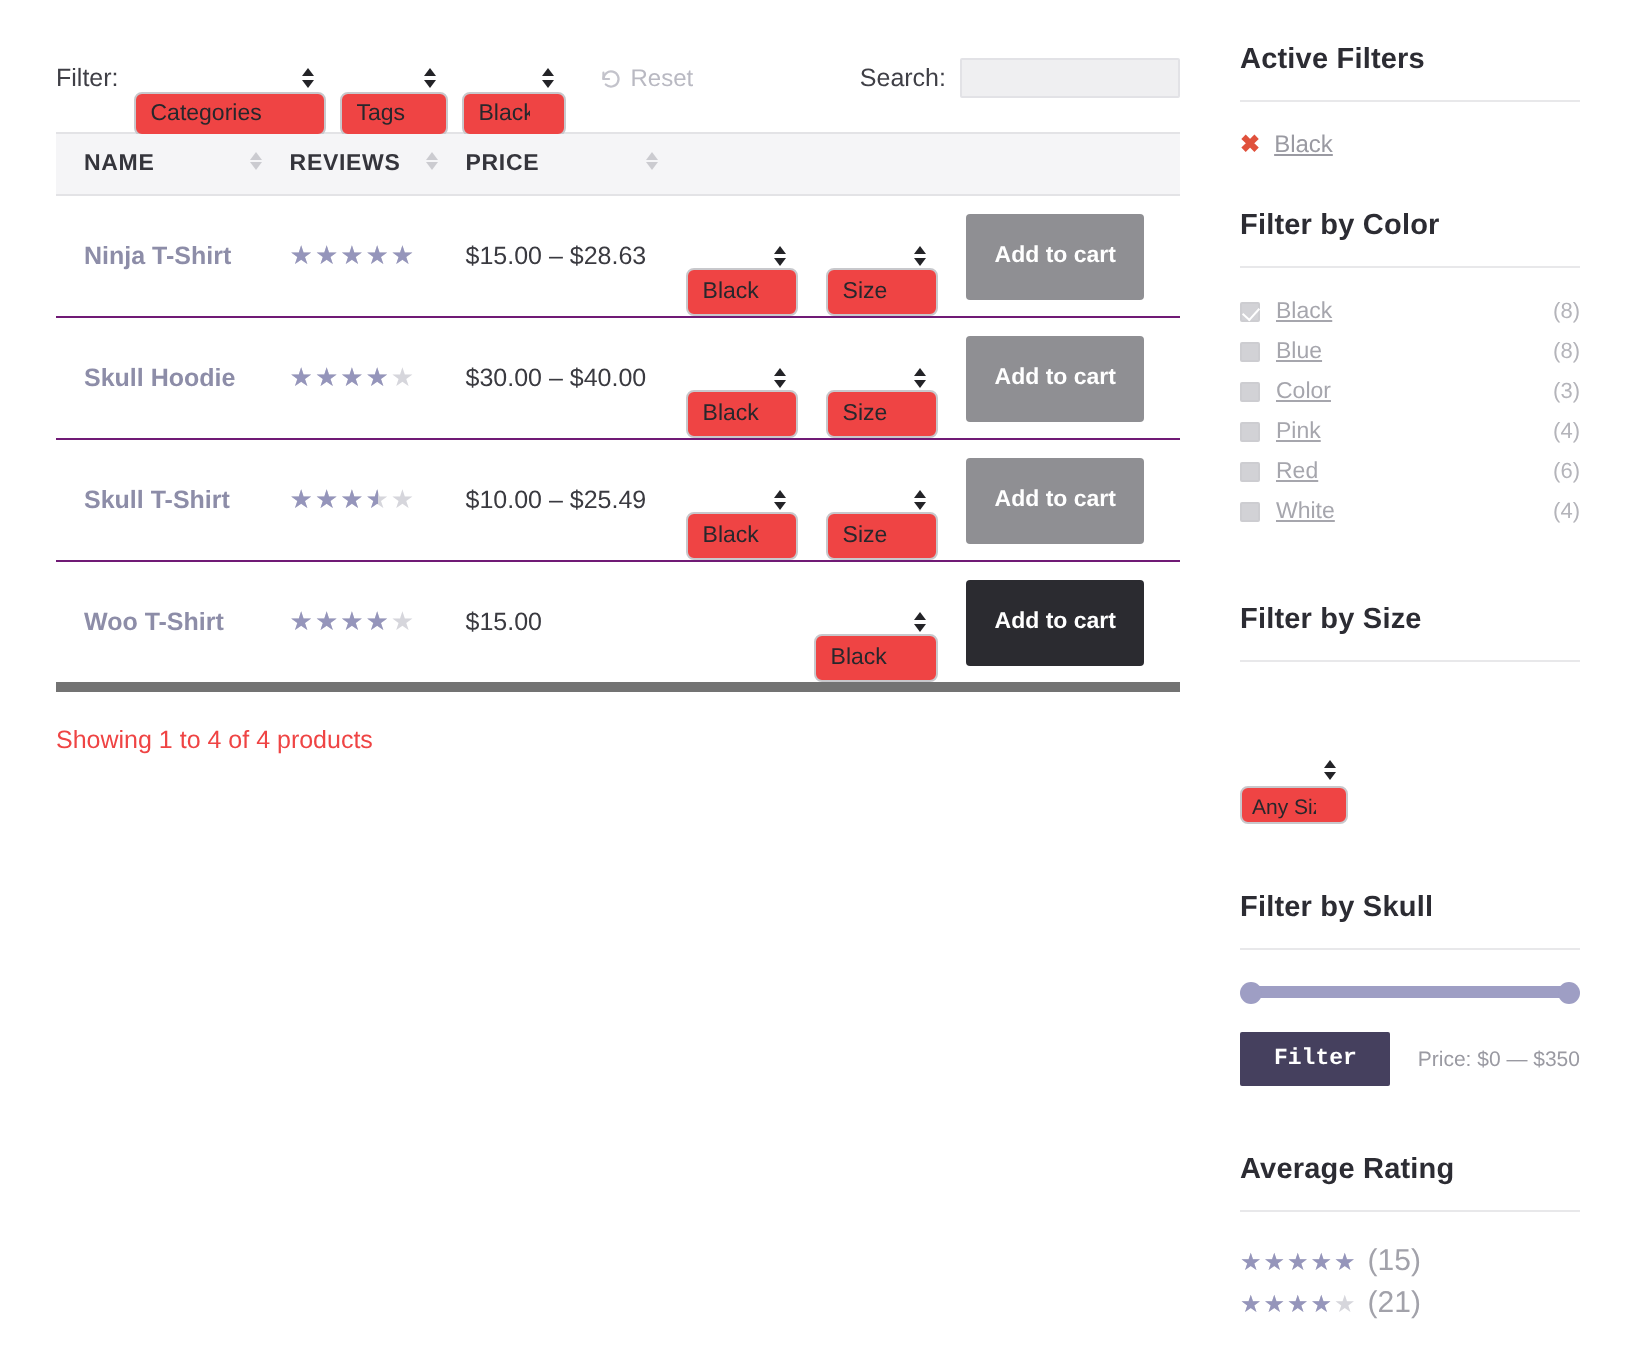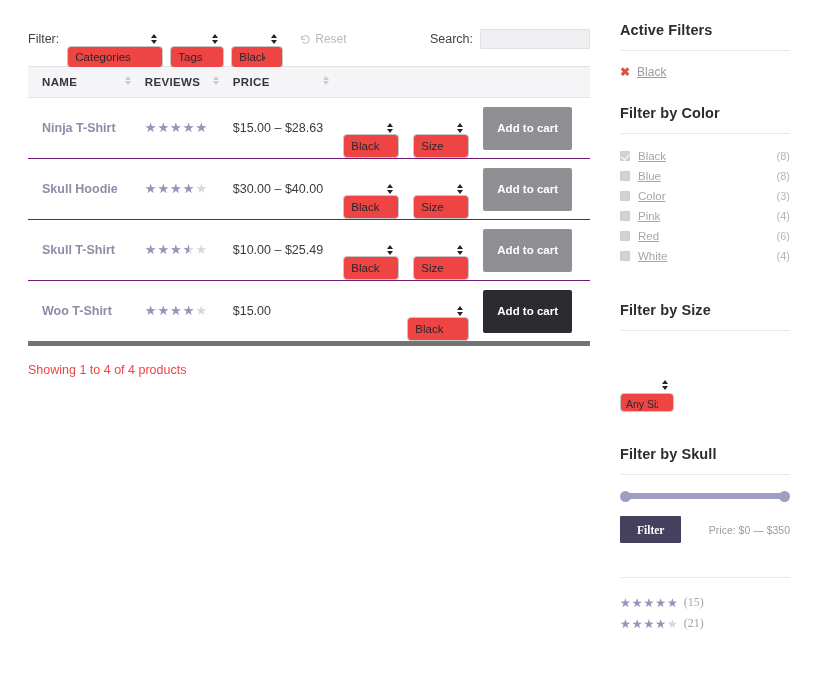--- a/index.html
+++ b/index.html
@@ -251,30 +251,30 @@
   .slider .knob.hi { right: -2px; }
 
   .pricerow { display: flex; align-items: center; margin-top: 17px; }
   .btn-filter {
     background: #45405e;
     color: #ffffff;
     border: none;
     border-radius: 1px;
     height: 27px;
     padding: 0 17px;
-    font-family: Liberation Serif, serif;
+    font-family: Liberation Mono, monospace;
     font-size: 11.5px;
     font-weight: bold;
     cursor: pointer;
   }
   .pricetext { margin-left: auto; font-size: 10.5px; color: #9a9aa2; white-space: nowrap; }
 
   .ratingrow { display: flex; align-items: center; gap: 5px; height: 21px; }
   .ratingrow .stars { font-size: 12px; }
-  .rcount { color: #a2a2aa; font-size: 12px; font-family: Liberation Serif, serif; }
+  .rcount { color: #a2a2aa; font-size: 15px; }
 </style>
 </head>
 <body>
 
 <div class="page">
 
   <div class="main">
 
     <div class="filterbar">
       <span class="filter-label">Filter:</span>
@@ -503,20 +503,21 @@
         <div class="knob lo"></div>
         <div class="knob hi"></div>
       </div>
       <div class="pricerow">
         <button class="btn-filter">Filter</button>
         <span class="pricetext">Price: $0 — $350</span>
       </div>
     </div>
 
     <div class="widget" style="margin-top:34px;">
+      <h3 class="widget-title">Average Rating</h3>
       <div class="hr"></div>
       <div id="rating-list" style="margin-top:14px;">
           <div class="ratingrow">
             <span class="stars"><span class="base">★★★★★</span><span class="fill" style="width:100.00%">★★★★★</span></span>
             <span class="rcount">(15)</span>
           </div>
           <div class="ratingrow">
             <span class="stars"><span class="base">★★★★★</span><span class="fill" style="width:80.00%">★★★★★</span></span>
             <span class="rcount">(21)</span>
           </div>

